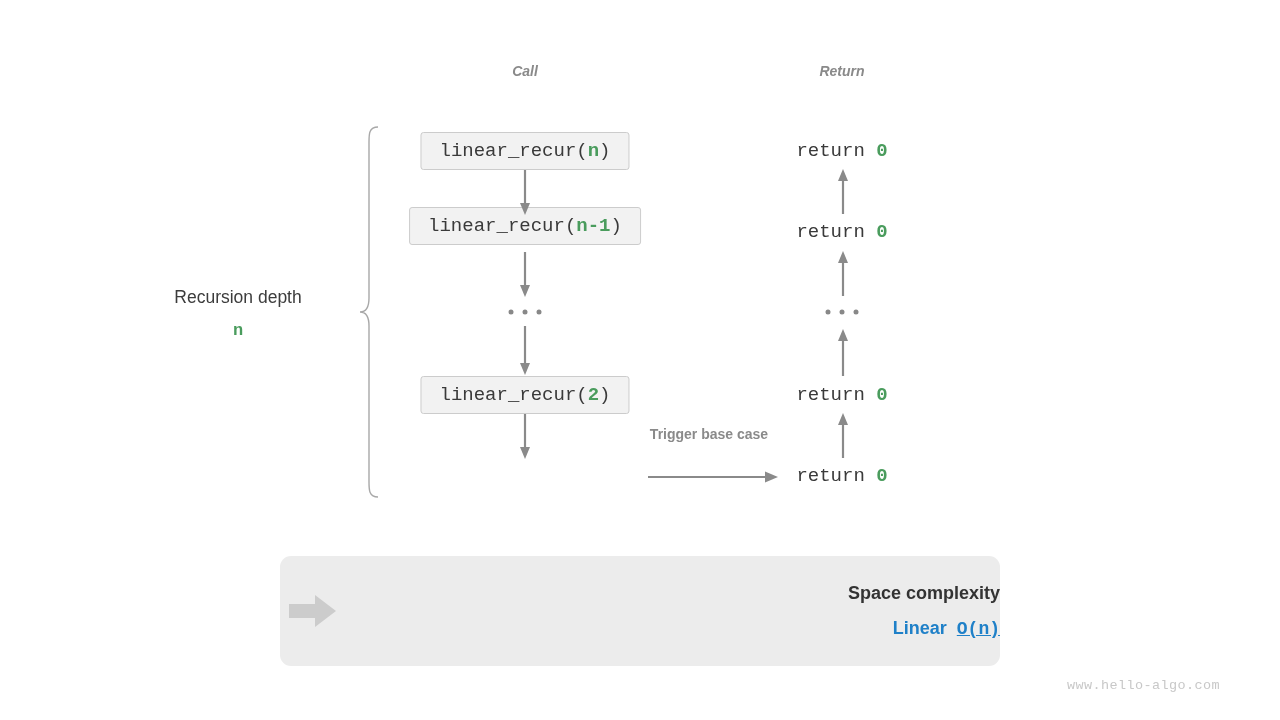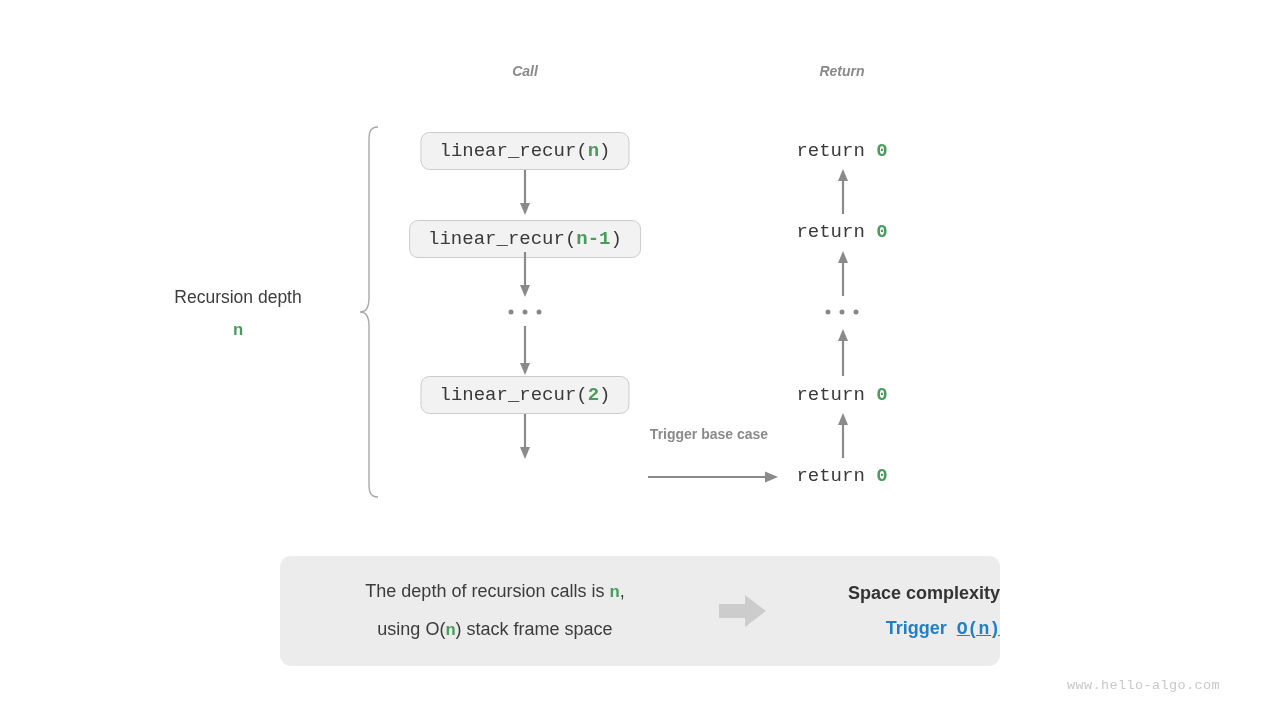--- a/index.html
+++ b/index.html
@@ -34,21 +34,21 @@
   }
   #header-call  { left: 525px; top: 63px; }
   #header-return{ left: 842px; top: 63px; }
 
   
   .call-box {
     position: absolute;
     transform: translateX(-50%);
     background: #f2f2f2;
     border: 1px solid #cccccc;
-    border-radius: 9px;
+    border-radius: 3px;
     height: 38px;
     line-height: 36px;
     padding: 0 18px;
     box-sizing: border-box;
     font-family: "Liberation Mono", monospace;
     font-size: 19px;
     color: #3a3a3a;
     white-space: nowrap;
     text-align: center;
   }
@@ -221,21 +221,21 @@
 
 <div class="stage">
 
   <div id="header-call" class="col-header">Call</div>
   <div id="header-return" class="col-header">Return</div>
 
   <div class="call-box" style="left:525px; top:132px;">
     <span><span>linear_recur(</span><span class="arg">n</span><span>)</span></span>
   </div>
 
-  <div class="call-box" style="left:525px; top:220px;">
+  <div class="call-box" style="left:525px; top:207px;">
     <span><span>linear_recur(</span><span class="arg">n-1</span><span>)</span></span>
   </div>
 
   <div class="dots" style="left:525px; top:312px;">
     <i></i>
     <i></i>
     <i></i>
   </div>
 
   <div class="call-box" style="left:525px; top:376px;">
@@ -310,33 +310,29 @@
 
   <div id="depth-label">
     <span class="depth-title">Recursion depth</span>
     <span class="depth-var">n</span>
   </div>
 
   <div id="trigger-note">Trigger base case</div>
 
   <div id="summary-panel">
 
-    <div id="summary-left">
-      <div><span>The depth of recursion calls is </span><span class="hl">n</span><span>,</span></div>
-      <div><span>using O(</span><span class="hl">n</span><span>) stack frame space</span></div>
-    </div>
 
     <div id="summary-arrow">
       <svg width="48" height="34" viewBox="0 0 48 34">
         <polygon points="0,10 26,10 26,1 47,17 26,33 26,24 0,24" fill="#cccccc"></polygon>
       </svg>
     </div>
 
     <div id="summary-right">
       <span class="sc-title">Space complexity</span>
-      <span class="sc-value"><span>Trigger</span>&nbsp;&nbsp;<span class="mono">O(n)</span></span>
+      <span class="sc-value"><span>Linear</span>&nbsp;&nbsp;<span class="mono">O(n)</span></span>
     </div>
 
   </div>
 
   <div id="watermark">www.hello-algo.com</div>
 
 </div>
 
 </body></html>

